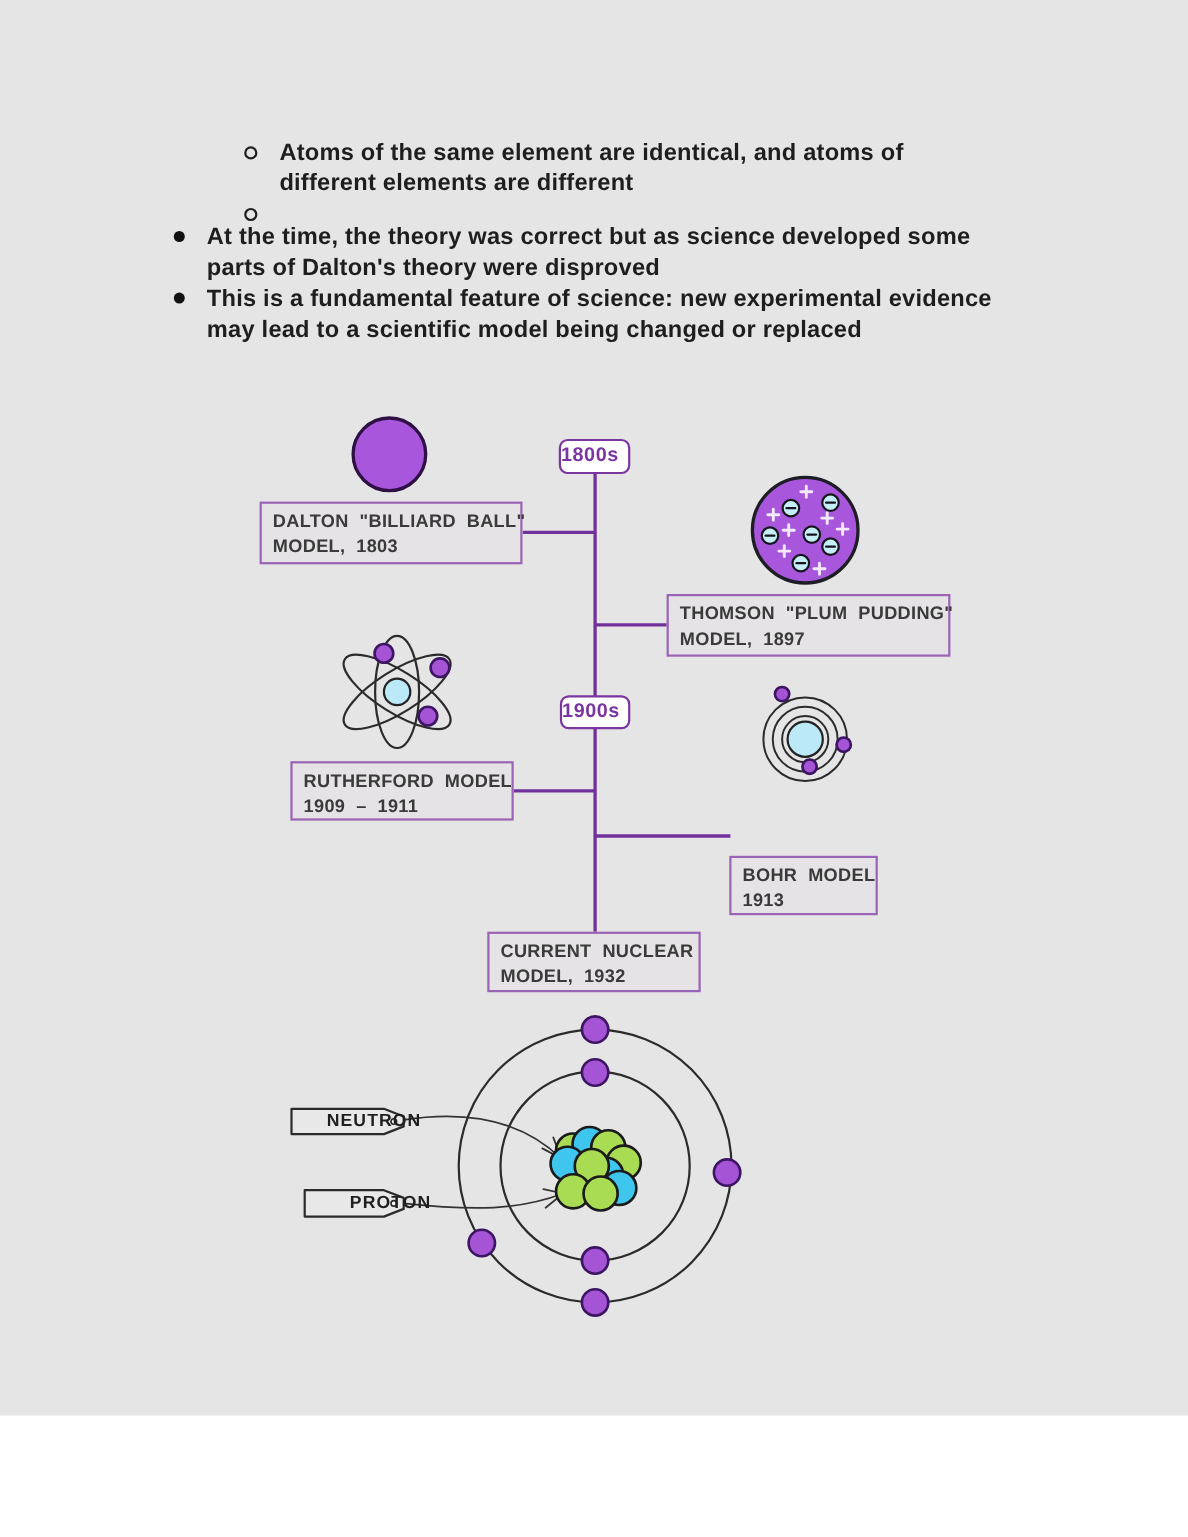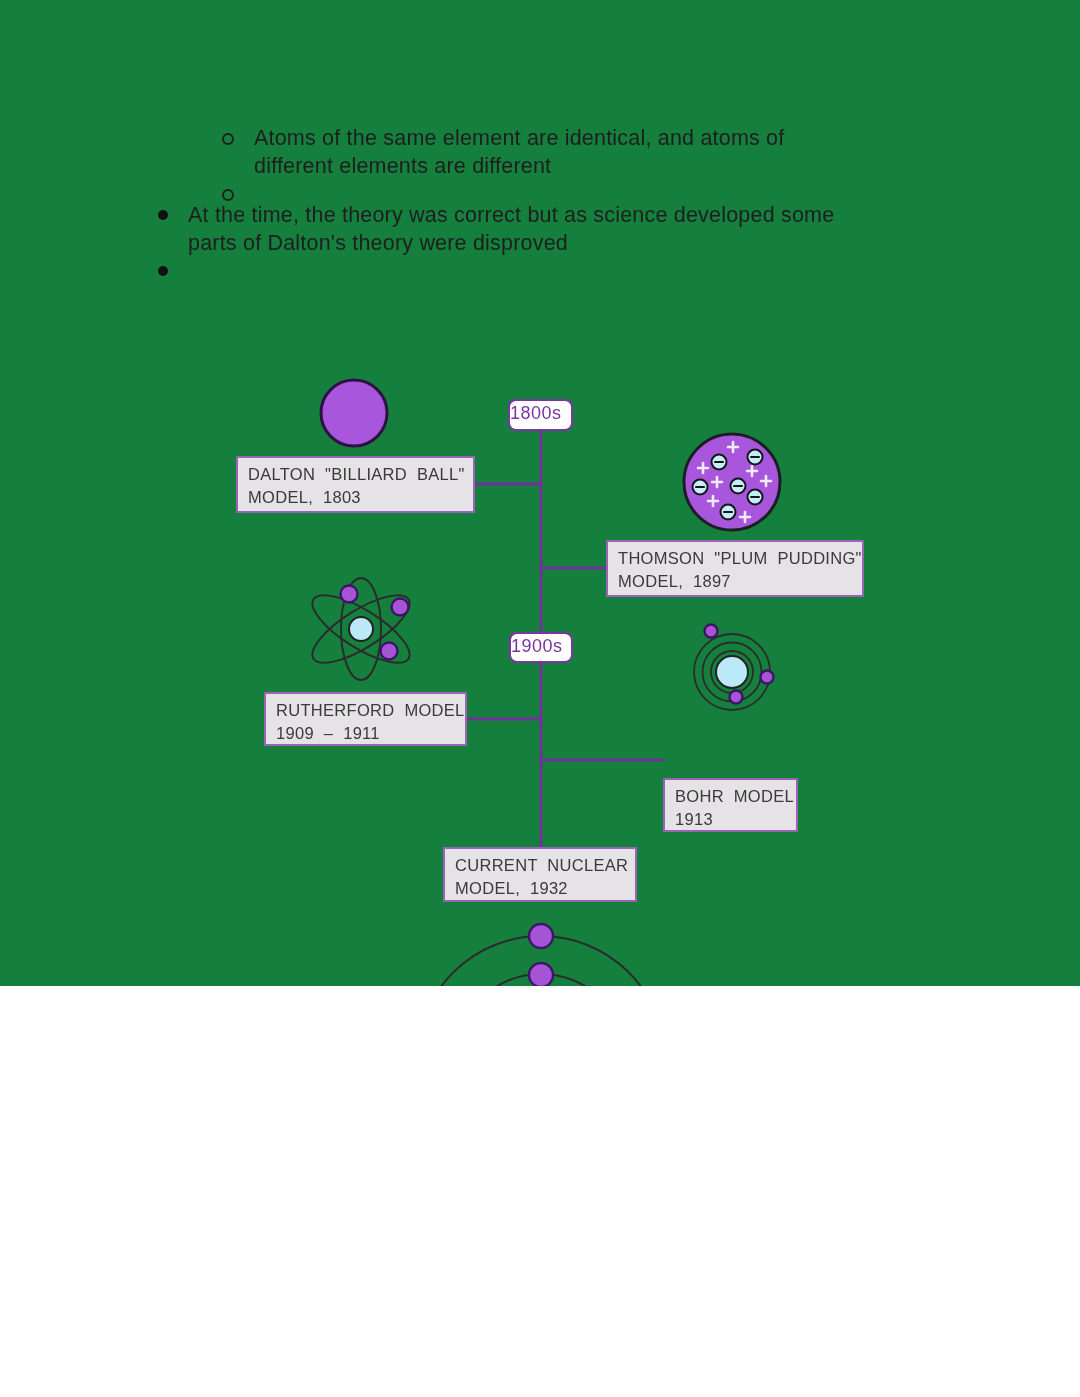--- a/index.html
+++ b/index.html
@@ -1,17 +1,17 @@
 <!DOCTYPE html>
 <html><head>
 <meta charset="utf-8">
 <style>
   html,body{margin:0;padding:0;background:#ffffff;}
-  .canvas{position:relative;width:1080px;height:986px;background:#15803d;overflow:hidden;
-          font-family:"Liberation Sans",sans-serif;}
+  .canvas{position:relative;width:1080px;height:1287px;background:#e5e5e5;overflow:hidden;
+          font-family:"Liberation Sans",sans-serif;font-weight:bold;}
 
   
   .notes{position:absolute;left:158px;top:124px;width:840px;color:#1e1e1e;
          font-size:21.5px;line-height:28px;letter-spacing:0.2px;}
   .bullet{display:flex;align-items:flex-start;}
   .bullet.sub{margin-left:64px;}
   .marker{flex:0 0 auto;display:inline-block;width:10px;height:10px;border-radius:50%;
           margin-top:9px;}
   .marker.open{border:2px solid #1e1e1e;width:8px;height:8px;margin-right:20px;}
   .marker.filled{background:#111;margin-right:20px;}
@@ -64,20 +64,24 @@
     </div>
     <div class="bullet main">
       <span class="marker filled"></span>
       <span class="btext">
         <span>At the time, the theory was correct but as science developed some</span>
         <span>parts of Dalton's theory were disproved</span>
       </span>
     </div>
     <div class="bullet main">
       <span class="marker filled"></span>
+      <span class="btext">
+        <span>This is a fundamental feature of science: new experimental evidence</span>
+        <span>may lead to a scientific model being changed or replaced</span>
+      </span>
     </div>
   </div>
 
   <svg width="1080" height="1397" viewBox="0 0 1080 1397">
 
     <g>
       <line class="pline" x1="541" y1="430" x2="541" y2="633"></line>
       <line class="pline" x1="541" y1="662" x2="541" y2="848"></line>
       <line class="pline" x1="475" y1="484" x2="541" y2="484"></line>
       <line class="pline" x1="541" y1="568" x2="607" y2="568"></line>

